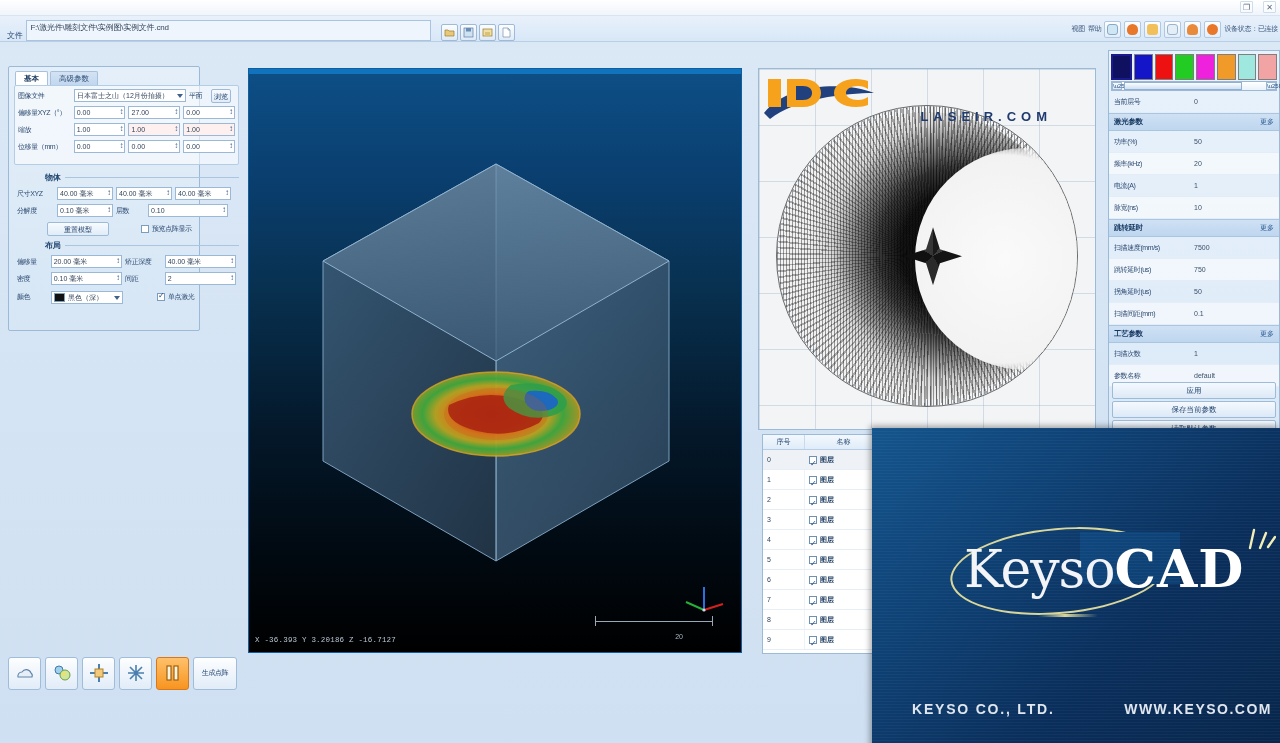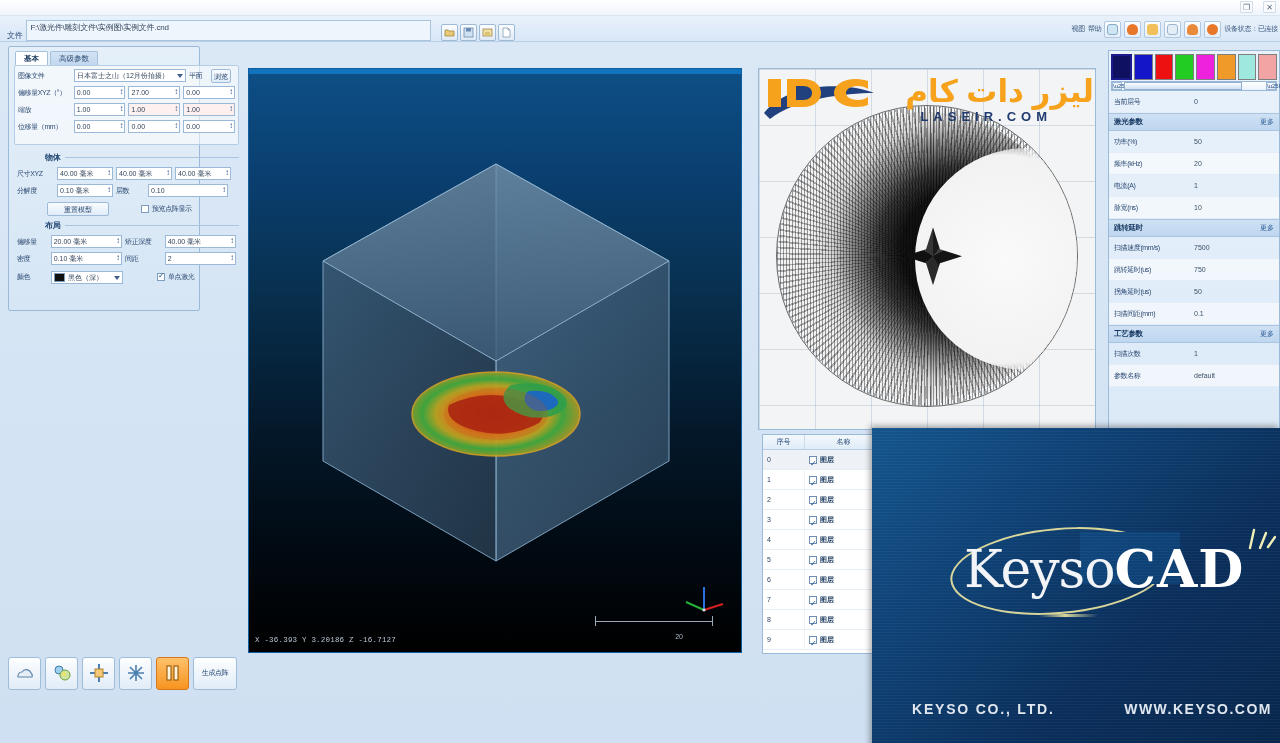--- a/index.html
+++ b/index.html
@@ -78,21 +78,21 @@
   .mini-icon {
     width: 17px; height: 17px; border-radius: 2px;
     border: 1px solid #b0c8e0;
     background: linear-gradient(#fdfeff, #e3edf9);
     display: flex; align-items: center; justify-content: center;
   }
   .blob { width: 11px; height: 11px; border-radius: 3px; }
 
   
   .leftpanel {
-    position: absolute; left: 8px; top: 30px; width: 192px; height: 265px;
+    position: absolute; left: 8px; top: 50px; width: 192px; height: 265px;
     background: linear-gradient(#e4eff9, #d6e6f5);
     border: 1px solid #9bbad8;
     border-radius: 2px;
   }
   .tabrow {
     position: absolute; left: 6px; top: 4px; display: flex; gap: 2px;
   }
   .tab {
     height: 14px; padding: 0 8px;
     font-size: 7.5px; line-height: 14px; color: #2b4a70;
@@ -640,21 +640,20 @@
     </div>
 
     <div class="watermark">
       <svg class="wm-idc" viewBox="0 0 120 56">
         <path d="M4 40 C26 10, 86 8, 114 20 C86 20, 34 26, 10 46 Z" fill="#20407e"></path>
         <rect x="8" y="6" width="13" height="28" fill="#f6a21d"></rect>
         <path d="M27 6h16c12 0 18 7 18 14s-6 14-18 14H27z" fill="#f6a21d"></path>
         <path d="M36 13h7c6 0 9 3 9 7s-3 7-9 7h-7z" fill="#20407e"></path>
         <path d="M96 6c-13 0-22 6-22 14s9 14 22 14c5 0 9-1 12-2v-8c-3 2-6 3-10 3-7 0-12-3-12-7s5-7 12-7c4 0 7 1 10 3V8c-3-1-7-2-12-2z" fill="#f6a21d"></path>
       </svg>
-      <div class="wm-fa">لیزر دات کام</div>
       <div class="wm-latin">LASEIR.COM</div>
     </div>
 
     <div class="tablepanel">
       <div class="thead">
         <div class="th c0">序号</div>
         <div class="th c1">名称</div>
         <div class="th c2">点数</div>
         <div class="th c3">层号</div>
         <div class="th c4">坐标</div>
@@ -833,20 +832,25 @@
           <div class="proprow">
             <span class="propkey">扫描次数</span>
             <span class="propval">1</span>
           </div>
           <div class="proprow alt">
             <span class="propkey">参数名称</span>
             <span class="propval">default</span>
           </div>
         </div>
 
+      <div style="position:absolute;left:0;right:0;bottom:2px;">
+        <div class="bigbtn">应用</div>
+        <div class="bigbtn">保存当前参数</div>
+        <div class="bigbtn">读取默认参数</div>
+      </div>
     </div>
 
     <div class="bottombar">
       <div class="bbtn">
         <svg width="22" height="22" viewBox="0 0 22 22">
             <path d="M4 15a4 4 0 014-5 5 5 0 019 1 3.5 3.5 0 011 4z" fill="#e8eef6" stroke="#5d86ad" stroke-width="1.1"></path>
           </svg>
       </div>
       <div class="bbtn">
         <svg width="22" height="22" viewBox="0 0 22 22">

